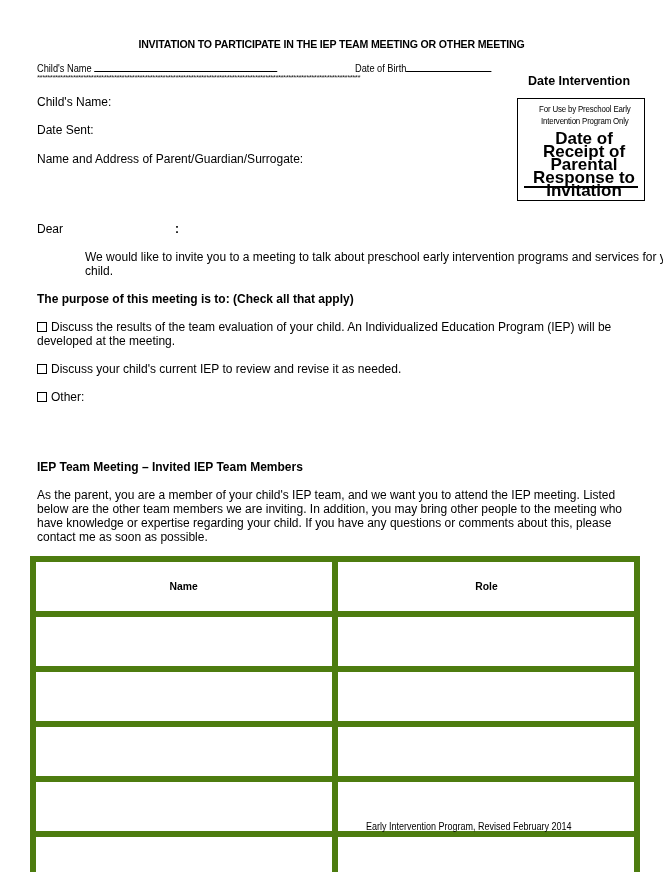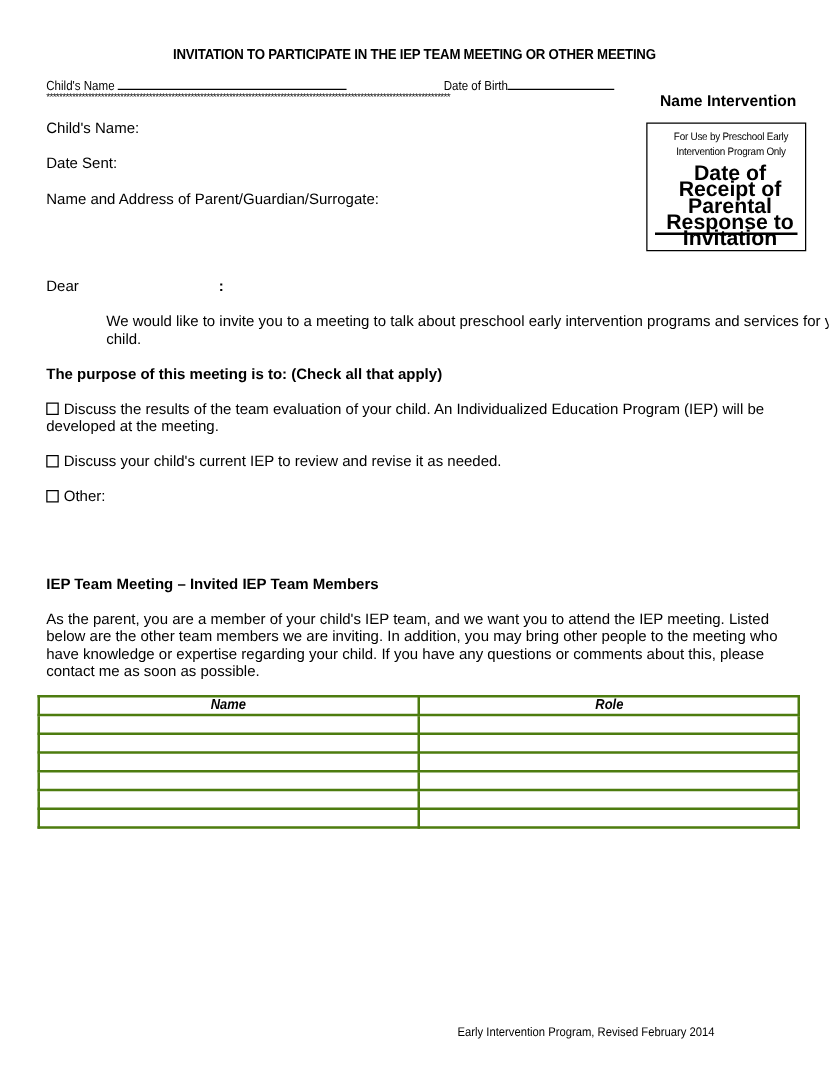--- a/index.html
+++ b/index.html
@@ -99,24 +99,23 @@
       cursor: pointer;
     }
     .bold { font-weight: bold; }
     table.members {
       position: absolute;
       left: 30px; top: 556px;
       width: 610px;
       border-collapse: collapse;
     }
     table.members th, table.members td {
-      border: 2px solid #4d7c0f;
+      border: 6px solid #4d7c0f;
       height: 13px;
-      padding: 0;
-      font-style: italic;
+      padding: 18px;
     }
     table.members th {
       font-size: 11.5px;
       font-weight: bold;
       height: 13px;
       line-height: 13px;
     }
     table.members th span {
       display: inline-block;
       transform: scaleX(0.9);
@@ -136,21 +135,21 @@
 
 <div class="abs small-cond" style="left:37px; top:61px;">
   <span>Child's Name</span>
   <span class="blank-line" style="width:208px;"></span>
 </div>
 <div class="abs small-cond" style="left:355px; top:61px;">
   <span>Date of Birth</span><span class="blank-line" style="width:97px;"></span>
 </div>
 
 <div class="abs stars">******************************************************************************************************************************</div>
-<div class="abs ei-label">Name Intervention</div>
+<div class="abs ei-label">Date Intervention</div>
 
 <div class="abs side-box">
   <div class="note">For Use by Preschool Early Intervention Program Only</div>
   <div class="receipt">Date of Receipt of Parental Response to Invitation</div>
   <div class="sig-line"></div>
 </div>
 
 <div class="abs field-label" style="left:37px; top:95px;">Child's Name:</div>
 <div class="abs field-label" style="left:37px; top:123px;">Date Sent:</div>
 <div class="abs field-label" style="left:37px; top:152px;">Name and Address of Parent/Guardian/Surrogate:</div>

